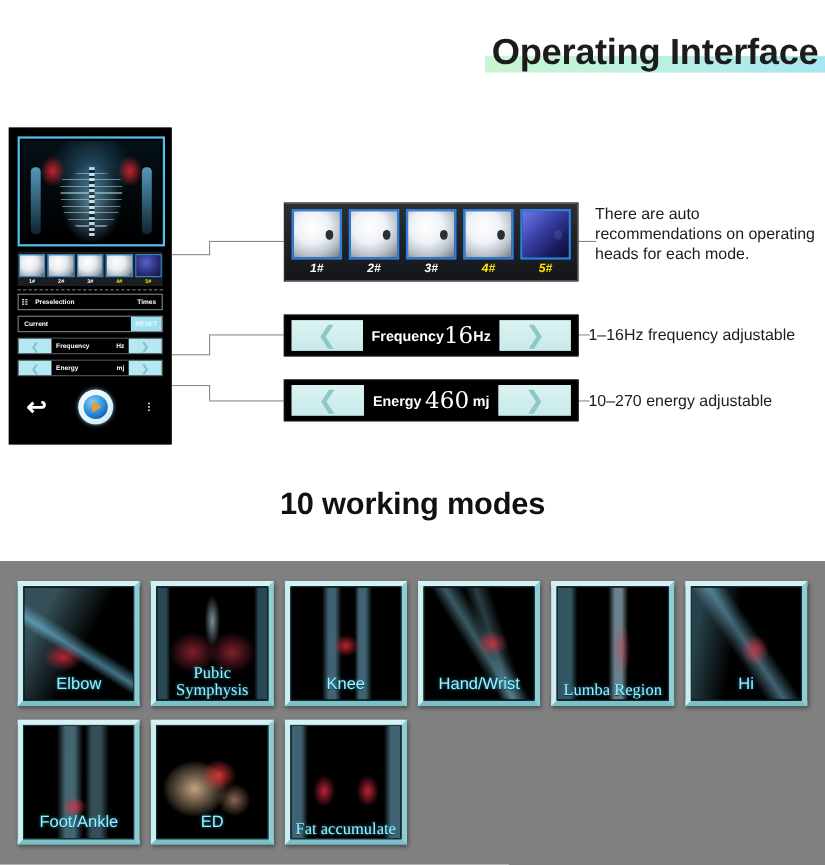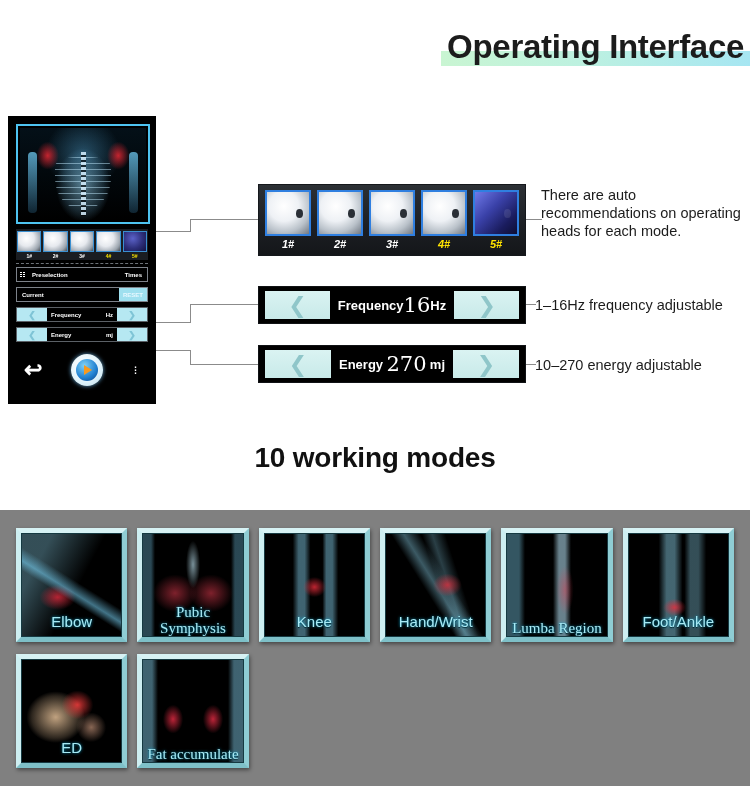--- a/index.html
+++ b/index.html
@@ -615,21 +615,21 @@
     </div>
     <div class="big-arrow">❯</div>
   </div>
 </div>
 
 <div class="callout callout-energy">
   <div class="big-adj">
     <div class="big-arrow">❮</div>
     <div class="big-mid">
       <span class="name">Energy</span>
-      <span class="val">270</span>
+      <span class="val">460</span>
       <span class="unit">mj</span>
     </div>
     <div class="big-arrow">❯</div>
   </div>
 </div>
 
 <div class="anno anno-heads">There are auto recommendations on operating heads for each mode.</div>
 <div class="anno anno-freq">1–16Hz frequency adjustable</div>
 <div class="anno anno-energy">10–270 energy adjustable</div>
 
@@ -667,20 +667,26 @@
     </div>
 
 
     <div class="mode-tile">
       <div class="mode-inner">
         <div class="mode-art art-lumbar"></div>
         <div class="mode-label two">Lumba Region</div>
       </div>
     </div>
 
+    <div class="mode-tile">
+      <div class="mode-inner">
+        <div class="mode-art art-hip"></div>
+        <div class="mode-label">Hi</div>
+      </div>
+    </div>
 
     <div class="mode-tile">
       <div class="mode-inner">
         <div class="mode-art art-foot"></div>
         <div class="mode-label">Foot/Ankle</div>
       </div>
     </div>
 
     <div class="mode-tile">
       <div class="mode-inner">

